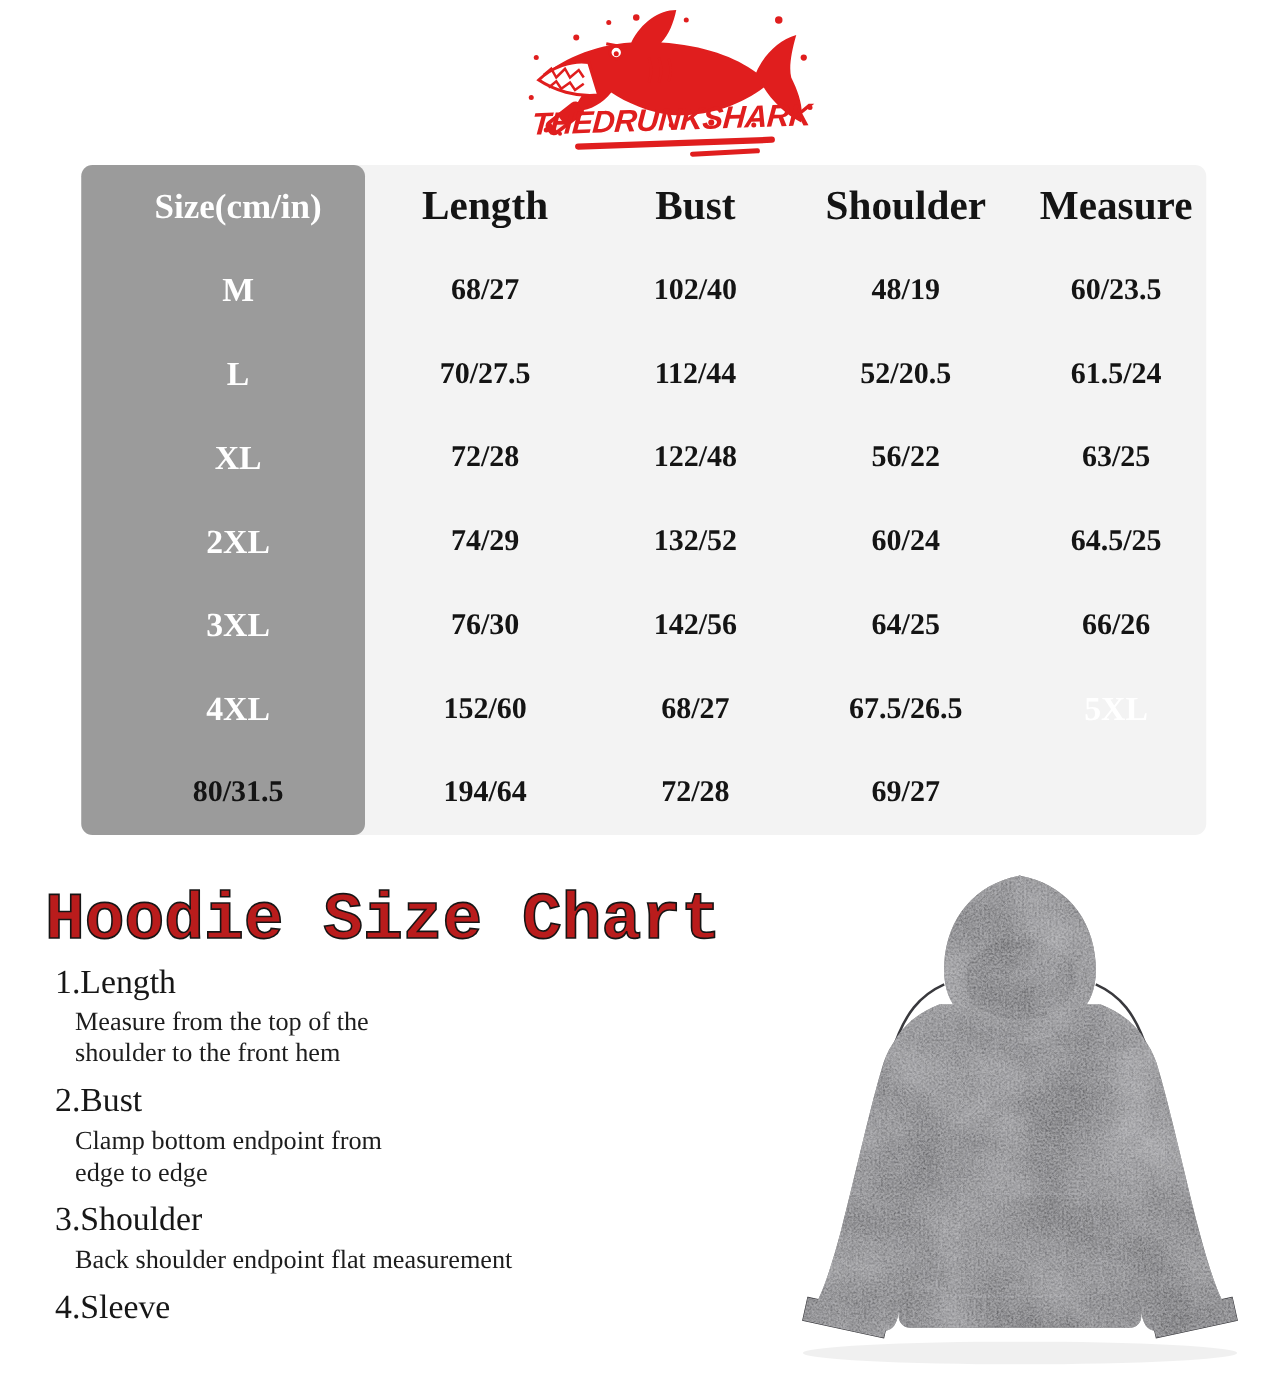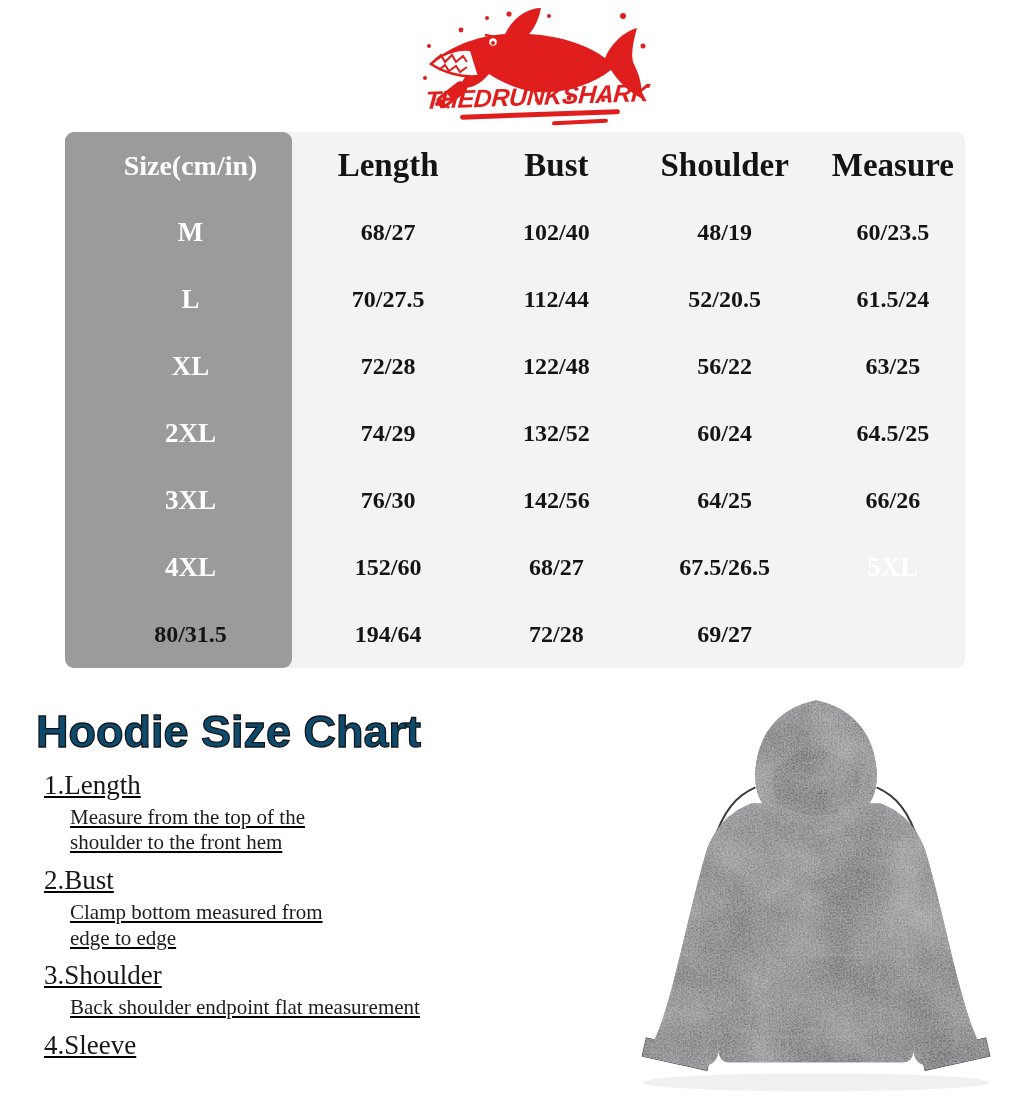--- a/index.html
+++ b/index.html
@@ -28,28 +28,28 @@
       grid-template-columns:227px repeat(4,1fr);
       grid-auto-rows:67px;align-items:center;text-align:center;}
   .cell{font-weight:bold;color:#141414;margin-left:24px;}
   .cell.head{font-size:33px;}
   .cell.size-head{color:#ffffff;font-size:28px;}
   .cell.size{color:#ffffff;font-size:27px;}
   .cell.val{font-size:24px;}
 
   
   .chart-title{position:absolute;left:36px;top:706px;margin:0;
-      font-family:Liberation Sans, sans-serif;
-      font-weight:900;font-size:45px;color:#0c4a6e;
+      font-family:Liberation Mono, monospace;
+      font-weight:900;font-size:53px;color:#b91c1c;
       -webkit-text-stroke:1.3px #151515;letter-spacing:0;}
-  .guide{position:absolute;left:44px;top:770px;width:580px;text-decoration:underline;}
+  .guide{position:absolute;left:44px;top:770px;width:580px;}
   .guide-item{margin:0 0 9px 0;}
   .guide-label{font-size:27px;color:#171717;line-height:1.18;}
   .guide-desc{font-size:21px;color:#1d1d1d;line-height:1.22;
-      margin:3px 0 0 26px;white-space:pre-line;}
+      margin:3px 0 0 16px;white-space:pre-line;}
 
   
   .hoodie{position:absolute;left:616px;top:690px;width:400px;height:405px;}
 </style>
 </head>
 <body>
 
 <div class="page">
 
   <div class="logo">
@@ -156,21 +156,21 @@
   <h1 class="chart-title">Hoodie Size Chart</h1>
 
   <div class="guide">
     <div class="guide-item">
       <div class="guide-label">1.Length</div>
       <div class="guide-desc">Measure from the top of the
 shoulder to the front hem</div>
     </div>
     <div class="guide-item">
       <div class="guide-label">2.Bust</div>
-      <div class="guide-desc">Clamp bottom measured from
+      <div class="guide-desc">Clamp bottom endpoint from
 edge to edge</div>
     </div>
     <div class="guide-item">
       <div class="guide-label">3.Shoulder</div>
       <div class="guide-desc">Back shoulder endpoint flat measurement</div>
     </div>
     <div class="guide-item">
       <div class="guide-label">4.Sleeve</div>
     </div>
   </div>

